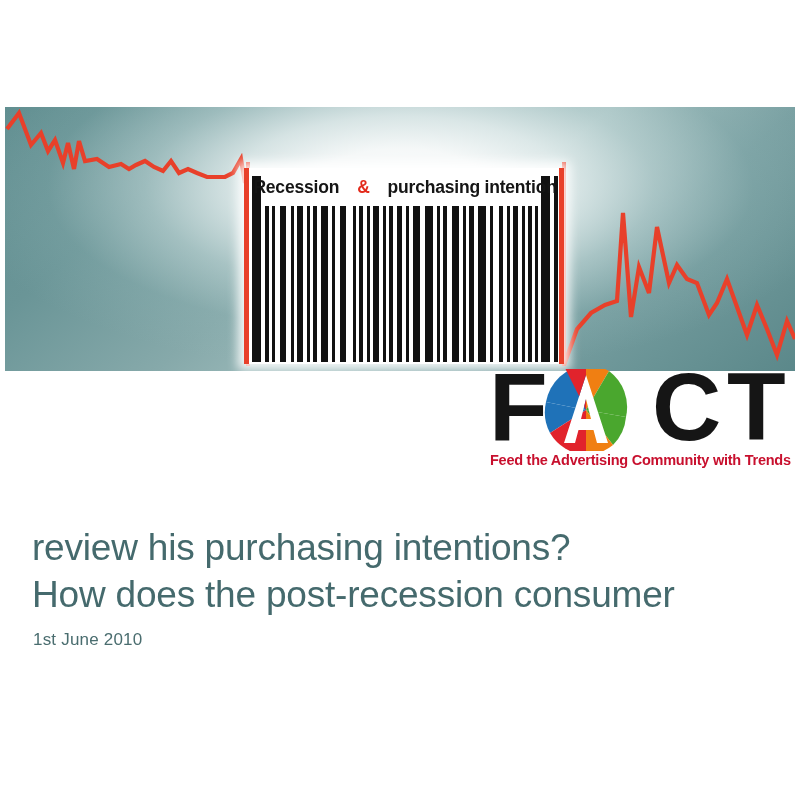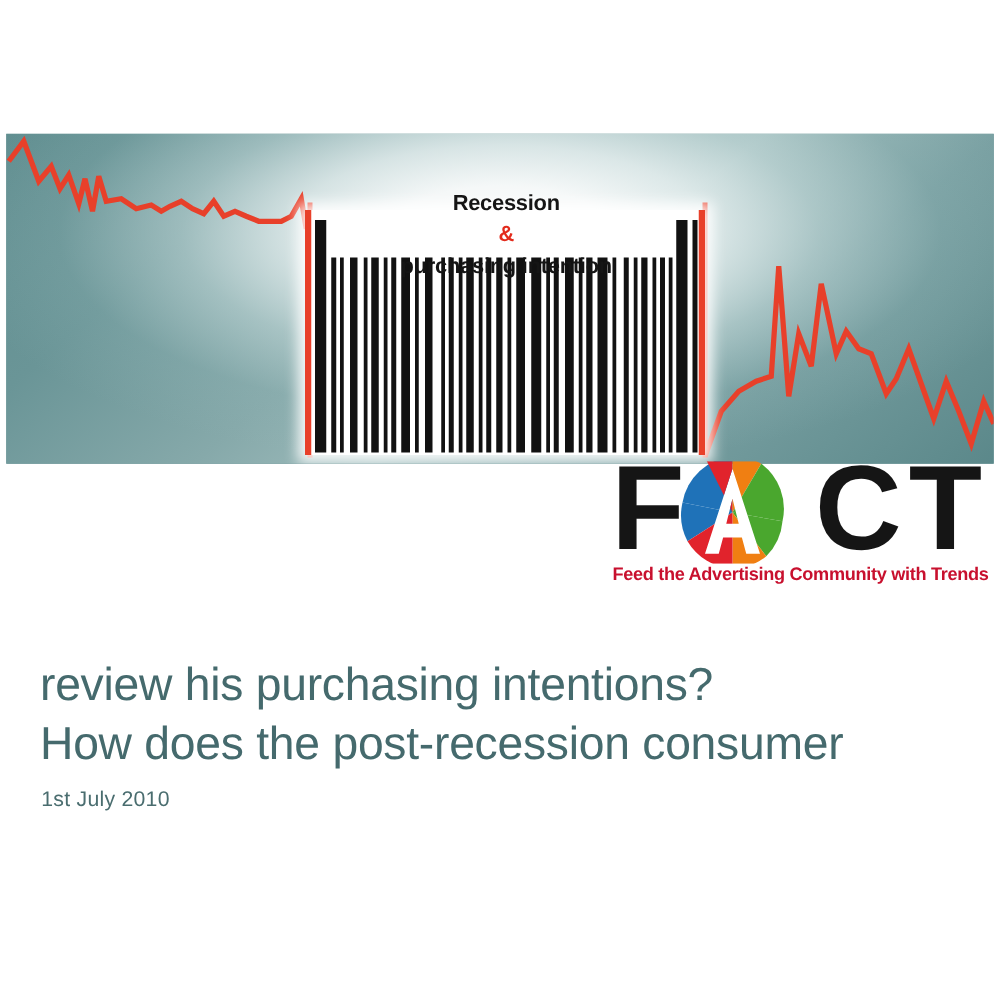--- a/index.html
+++ b/index.html
@@ -77,28 +77,27 @@
   }
   #barcode-title {
     position: absolute;
     left: 22px;
     top: 4px;
     width: 278px;
     height: 30px;
     display: flex;
     align-items: center;
     justify-content: center;
-    gap: 4px;
+    gap: 16px;
     font-family: "Liberation Sans", sans-serif;
     font-weight: 700;
     font-size: 17.5px;
     letter-spacing: -0.2px;
     color: #151515;
     white-space: nowrap;
-    flex-direction: column;
   }
   #barcode-title .amp {
     color: #e32b1c;
     padding: 0 2px;
   }
   #barcode-bars {
     position: absolute;
     left: 5px;
     top: 8px;
     width: 310px;
@@ -291,15 +290,15 @@
     </div>
 
     <div id="fact-tagline">Feed the Advertising Community with Trends</div>
   </div>
 
   <div id="headline">
     <span class="hl-line">review his purchasing intentions?</span>
     <span class="hl-line">How does the post-recession consumer</span>
   </div>
 
-  <div id="slide-date">1st July 2010</div>
+  <div id="slide-date">1st June 2010</div>
 
 </div>
 
 </body></html>

